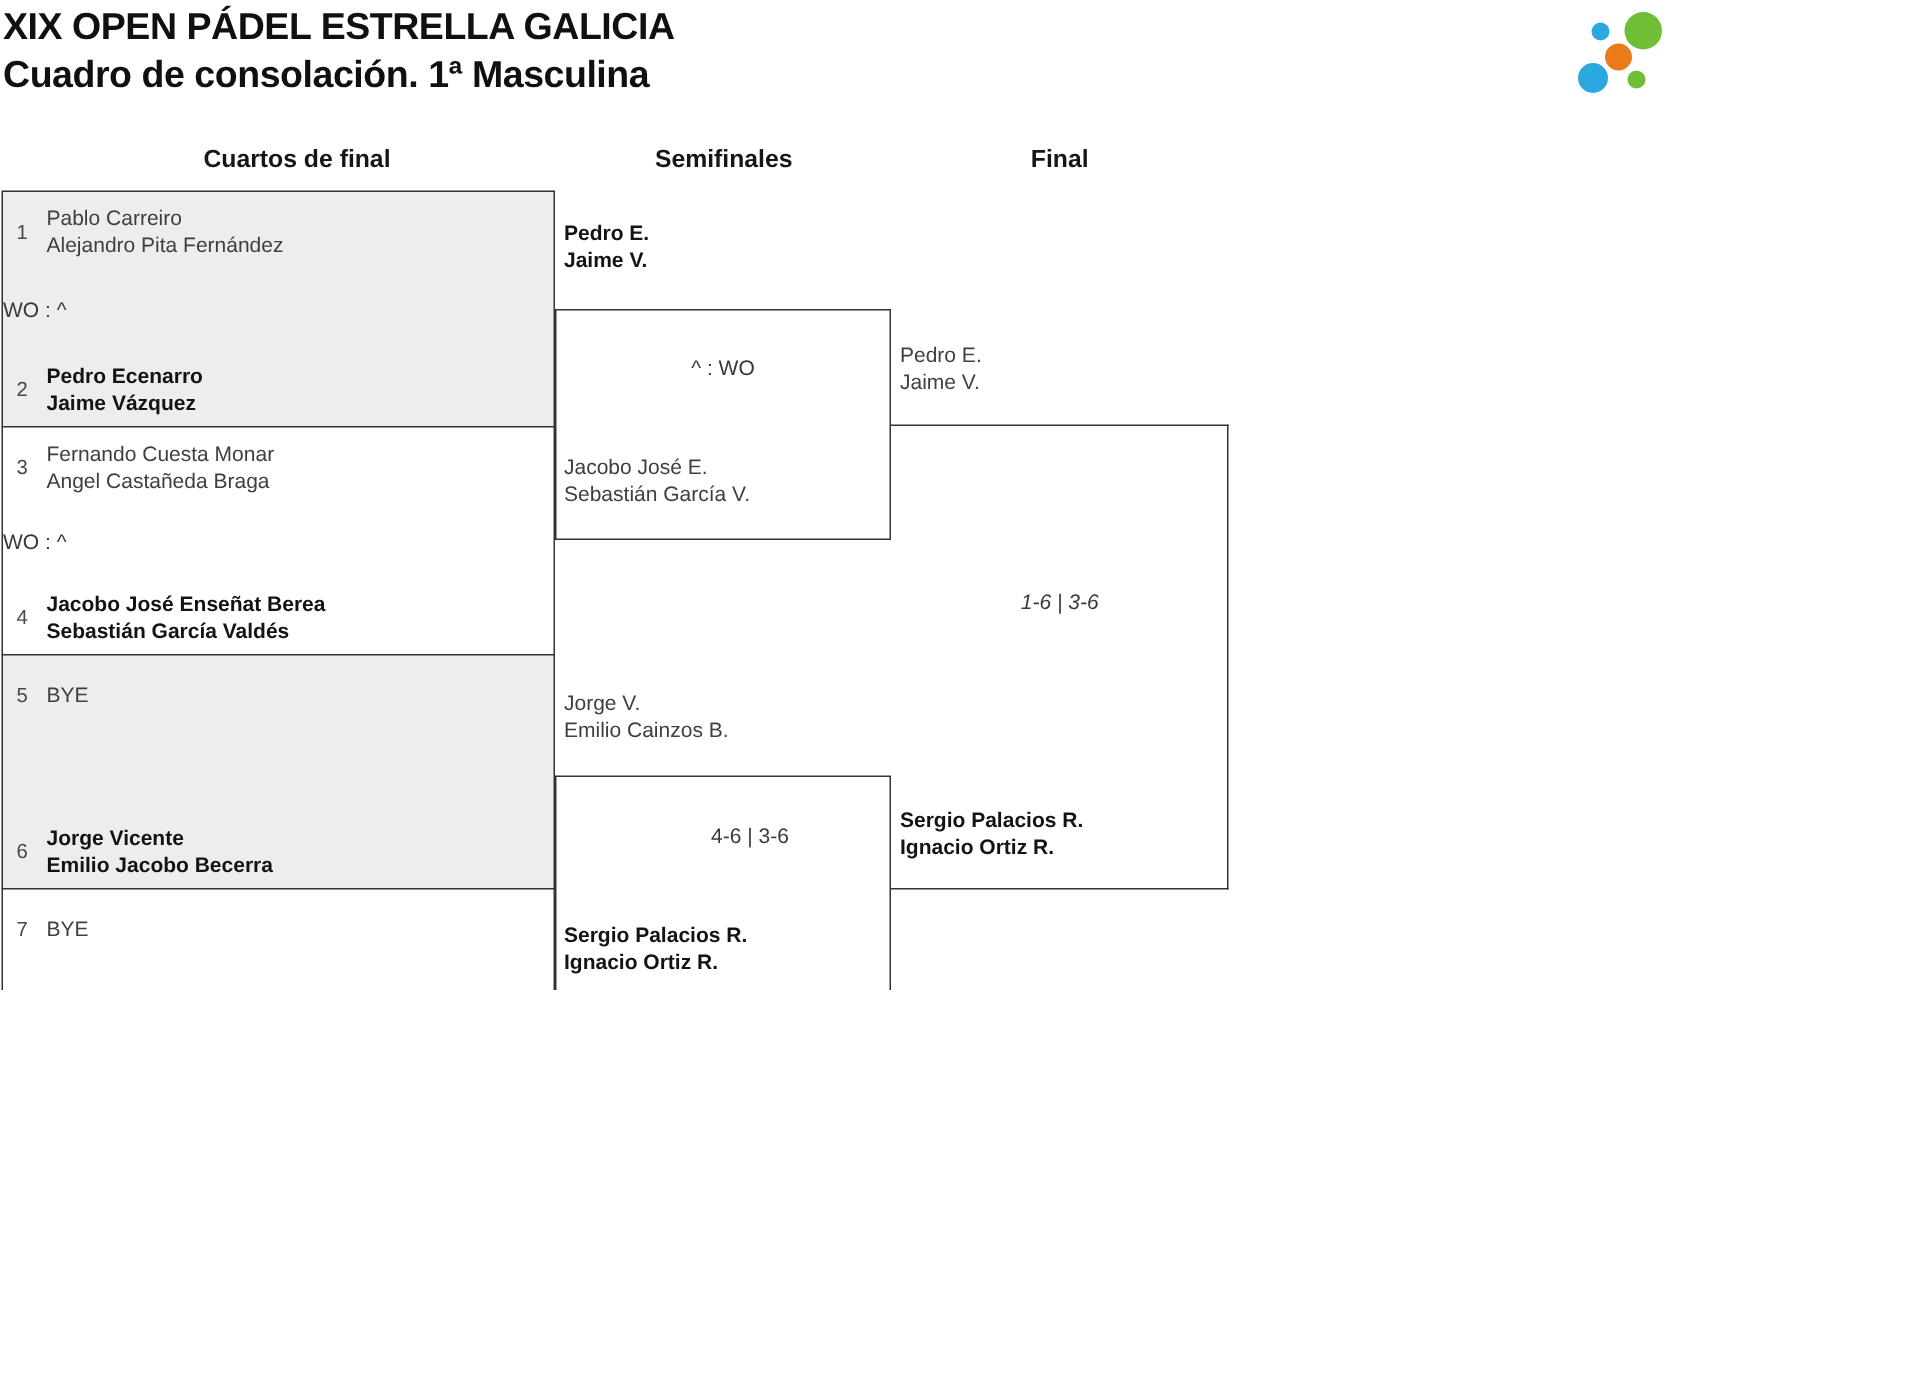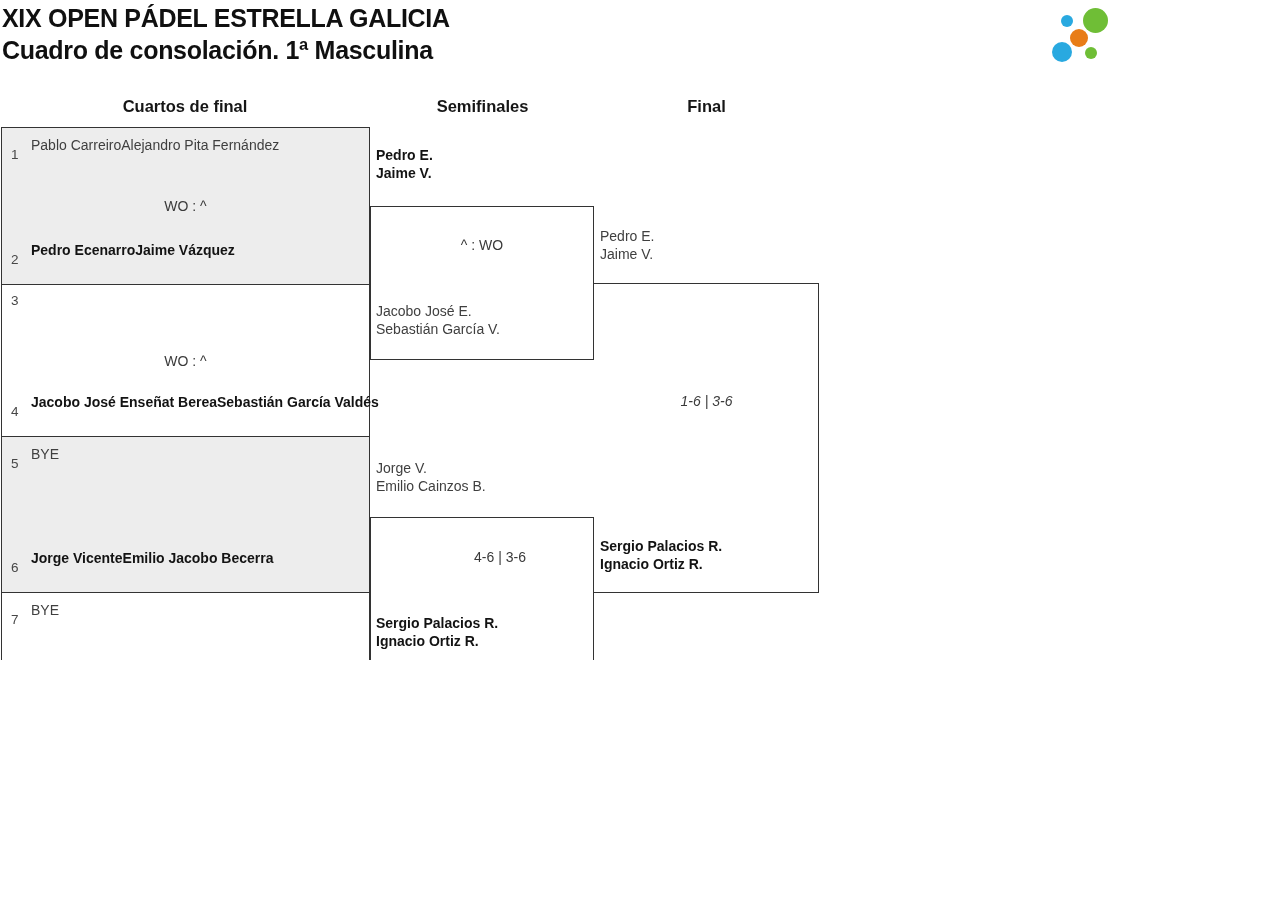--- a/index.html
+++ b/index.html
@@ -15,41 +15,41 @@
   .dot-green-lg{left:35px;top:4px;width:25px;height:25px;background:#6fbe36;}
   .dot-blue-sm{left:13px;top:11px;width:12px;height:12px;background:#29a9e0;}
   .dot-orange{left:22px;top:25px;width:18px;height:18px;background:#e87d17;}
   .dot-blue-lg{left:4px;top:38px;width:20px;height:20px;background:#29a9e0;}
   .dot-green-sm{left:37px;top:43px;width:12px;height:12px;background:#6fbe36;}
   .logo-text{position:absolute;left:62px;top:8px;font-size:47px;font-weight:800;color:#6fbe36;
              letter-spacing:-2.5px;line-height:1;}
 
   
   .round-h{position:absolute;top:97px;height:22px;text-align:center;font-size:16.5px;font-weight:700;color:#161616;}
-  .rh-qf{left:0;width:370px;}
+  .rh-qf{left:13px;width:370px;}
   .rh-sf{left:370px;width:225px;}
   .rh-f{left:594px;width:225px;}
 
   
   .qf-box{position:absolute;left:1px;width:369px;border:1px solid #333;box-sizing:border-box;}
   .qf1{top:127px;height:158px;background:#ededed;}
   .qf2{top:284px;height:153px;background:#ffffff;}
   .qf3{top:436px;height:157px;background:#ededed;}
   .qf4{top:592px;height:158px;background:#ffffff;}
 
   .team-row{position:absolute;left:8px;right:8px;display:flex;align-items:center;}
   .team-row.top{top:8px;}
   .team-row.bottom{bottom:7px;}
   .seed{width:20px;flex-shrink:0;font-size:13.5px;color:#474747;padding-left:1px;}
-  .lines{display:flex;flex-direction:row;justify-content:center;min-height:36px;}
+  .lines{display:flex;flex-direction:column;justify-content:center;min-height:36px;}
   .tline{font-size:14px;line-height:18px;color:#3f3f3f;white-space:nowrap;}
   .winner .tline{font-weight:700;color:#131313;}
 
   .box-score{position:absolute;left:0;right:0;top:50%;transform:translateY(-50%);
-             text-align:center;font-size:14px;color:#3a3a3a;}
+             font-size:14px;color:#3a3a3a;}
 
   
   .sf-box{position:absolute;left:370px;width:224px;border:1px solid #333;box-sizing:border-box;background:transparent;}
   .sf1{top:206px;height:154px;}
   .sf2{top:517px;height:155px;}
   .final-box{position:absolute;left:594px;top:283px;width:225px;height:310px;box-sizing:border-box;
              border:1px solid #333;border-left:none;background:transparent;}
 
   
   .pair-label{position:absolute;width:214px;}
@@ -105,20 +105,24 @@
       <div class="lines">
         <div class="tline">Pedro Ecenarro</div>
         <div class="tline">Jaime Vázquez</div>
       </div>
     </div>
   </div>
 
   <div class="qf-box qf2">
     <div class="team-row top">
       <span class="seed">3</span>
+      <div class="lines">
+        <div class="tline">Fernando Cuesta Monar</div>
+        <div class="tline">Angel Castañeda Braga</div>
+      </div>
     </div>
     <div class="box-score">WO : ^</div>
     <div class="team-row bottom winner">
       <span class="seed">4</span>
       <div class="lines">
         <div class="tline">Jacobo José Enseñat Berea</div>
         <div class="tline">Sebastián García Valdés</div>
       </div>
     </div>
   </div>

